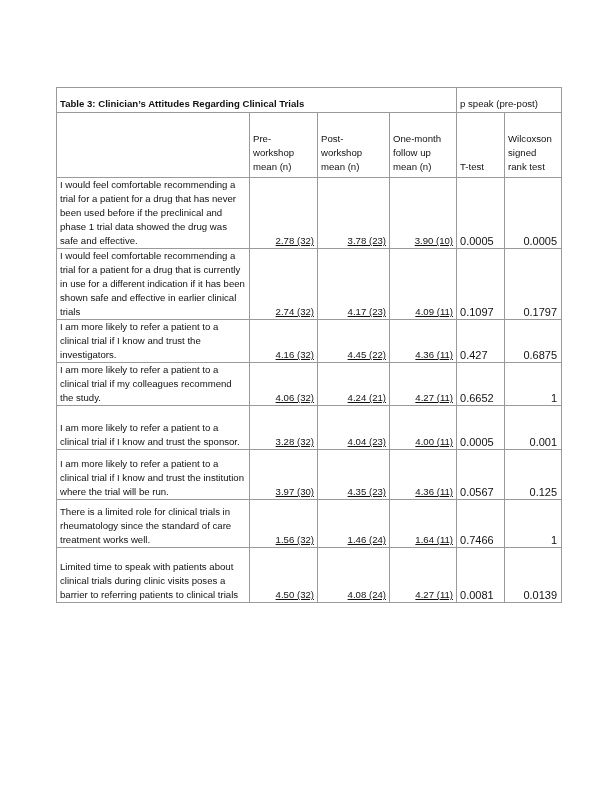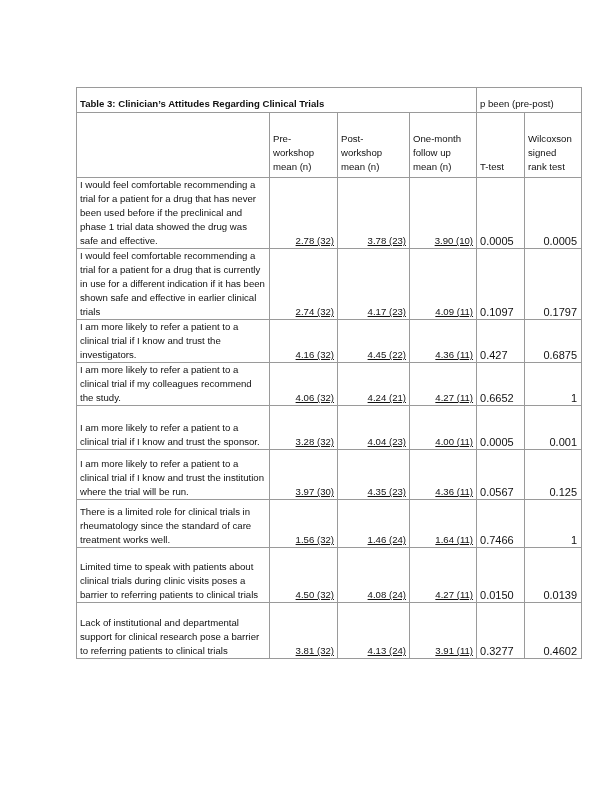--- a/index.html
+++ b/index.html
@@ -1,19 +1,19 @@
 <!DOCTYPE html>
 <html><head>
 <meta charset="utf-8">
 <style>
   html, body { margin: 0; padding: 0; background: #ffffff; }
   body { width: 612px; height: 792px; position: relative; overflow: hidden;
          font-family: "Liberation Sans", sans-serif; color: #111; }
   table.t {
-    position: absolute; left: 76px; top: 87px;
+    position: absolute; left: 56px; top: 87px;
     width: 505px; border-collapse: collapse; table-layout: fixed;
     font-size: 9.6px; line-height: 14px;
   }
   table.t td { border: 1px solid #9a9a9a; padding: 0 3px; vertical-align: bottom; }
   col.c0 { width: 193px; }
   col.c1 { width: 68px; }
   col.c2 { width: 72px; }
   col.c3 { width: 67px; }
   col.c4 { width: 48px; }
   col.c5 { width: 57px; }
@@ -37,21 +37,21 @@
       <col class="c2">
       <col class="c3">
       <col class="c4">
       <col class="c5">
   </colgroup>
   <tbody id="tbody">
     <tr class="title">
       <td colspan="4">
         <span class="title-text">Table 3: Clinician’s Attitudes Regarding Clinical Trials</span>
       </td>
-      <td colspan="2">p been (pre-post)</td>
+      <td colspan="2">p speak (pre-post)</td>
     </tr>
     <tr class="hdr">
       <td class="hdr-cell"></td>
       <td class="hdr-cell">Pre-<br>workshop<br>mean (n)</td>
       <td class="hdr-cell">Post-<br>workshop<br>mean (n)</td>
       <td class="hdr-cell">One-month<br>follow up<br>mean (n)</td>
       <td class="hdr-cell">T-test</td>
       <td class="hdr-cell">Wilcoxson<br>signed<br>rank test</td>
     </tr>
   <tr style="height: 70px;">
@@ -108,25 +108,17 @@
         <td class="num">1.46 (24)</td>
         <td class="num">1.64 (11)</td>
         <td class="p">0.7466</td>
         <td class="p right">1</td>
       </tr>
       <tr style="height: 55px; padding-left: 6px;">
         <td class="stmt">Limited time to speak with patients about clinical trials during clinic visits poses a barrier to referring patients to clinical trials</td>
         <td class="num">4.50 (32)</td>
         <td class="num">4.08 (24)</td>
         <td class="num">4.27 (11)</td>
-        <td class="p">0.0150</td>
+        <td class="p">0.0081</td>
         <td class="p right">0.0139</td>
-      </tr>
-      <tr style="height: 56px;">
-        <td class="stmt">Lack of institutional and departmental support for clinical research pose a barrier to referring patients to clinical trials</td>
-        <td class="num">3.81 (32)</td>
-        <td class="num">4.13 (24)</td>
-        <td class="num">3.91 (11)</td>
-        <td class="p">0.3277</td>
-        <td class="p right">0.4602</td>
       </tr>
     </tbody>
 </table>
 
 </body></html>

